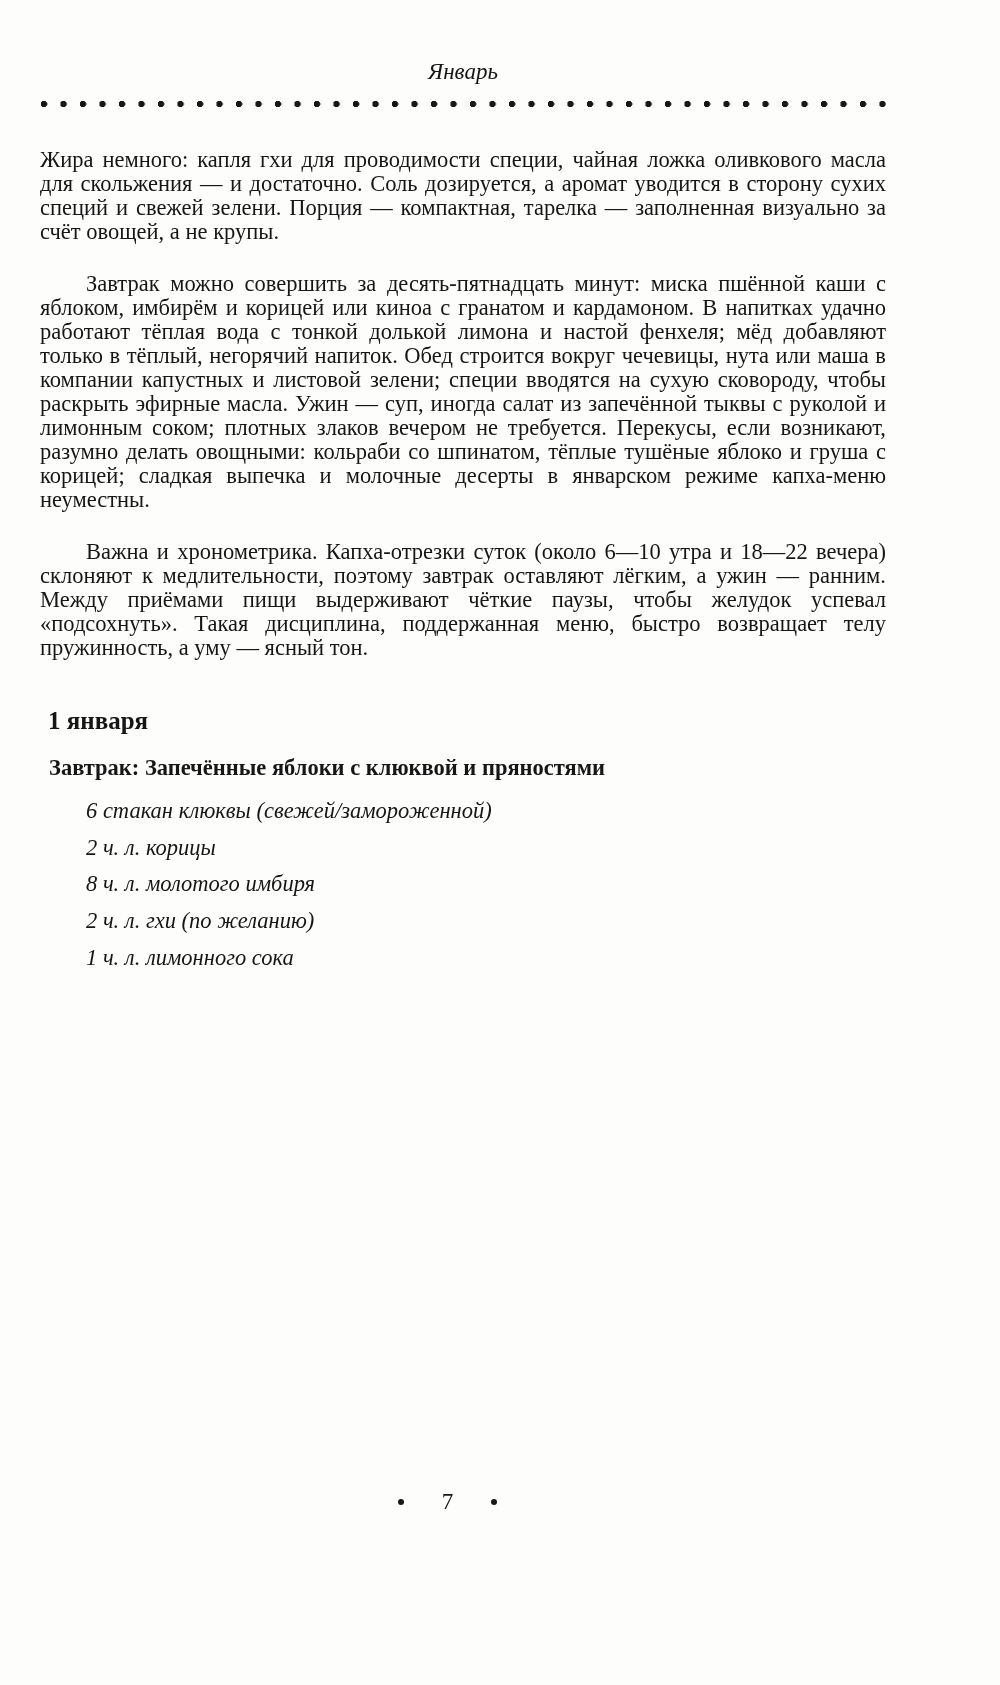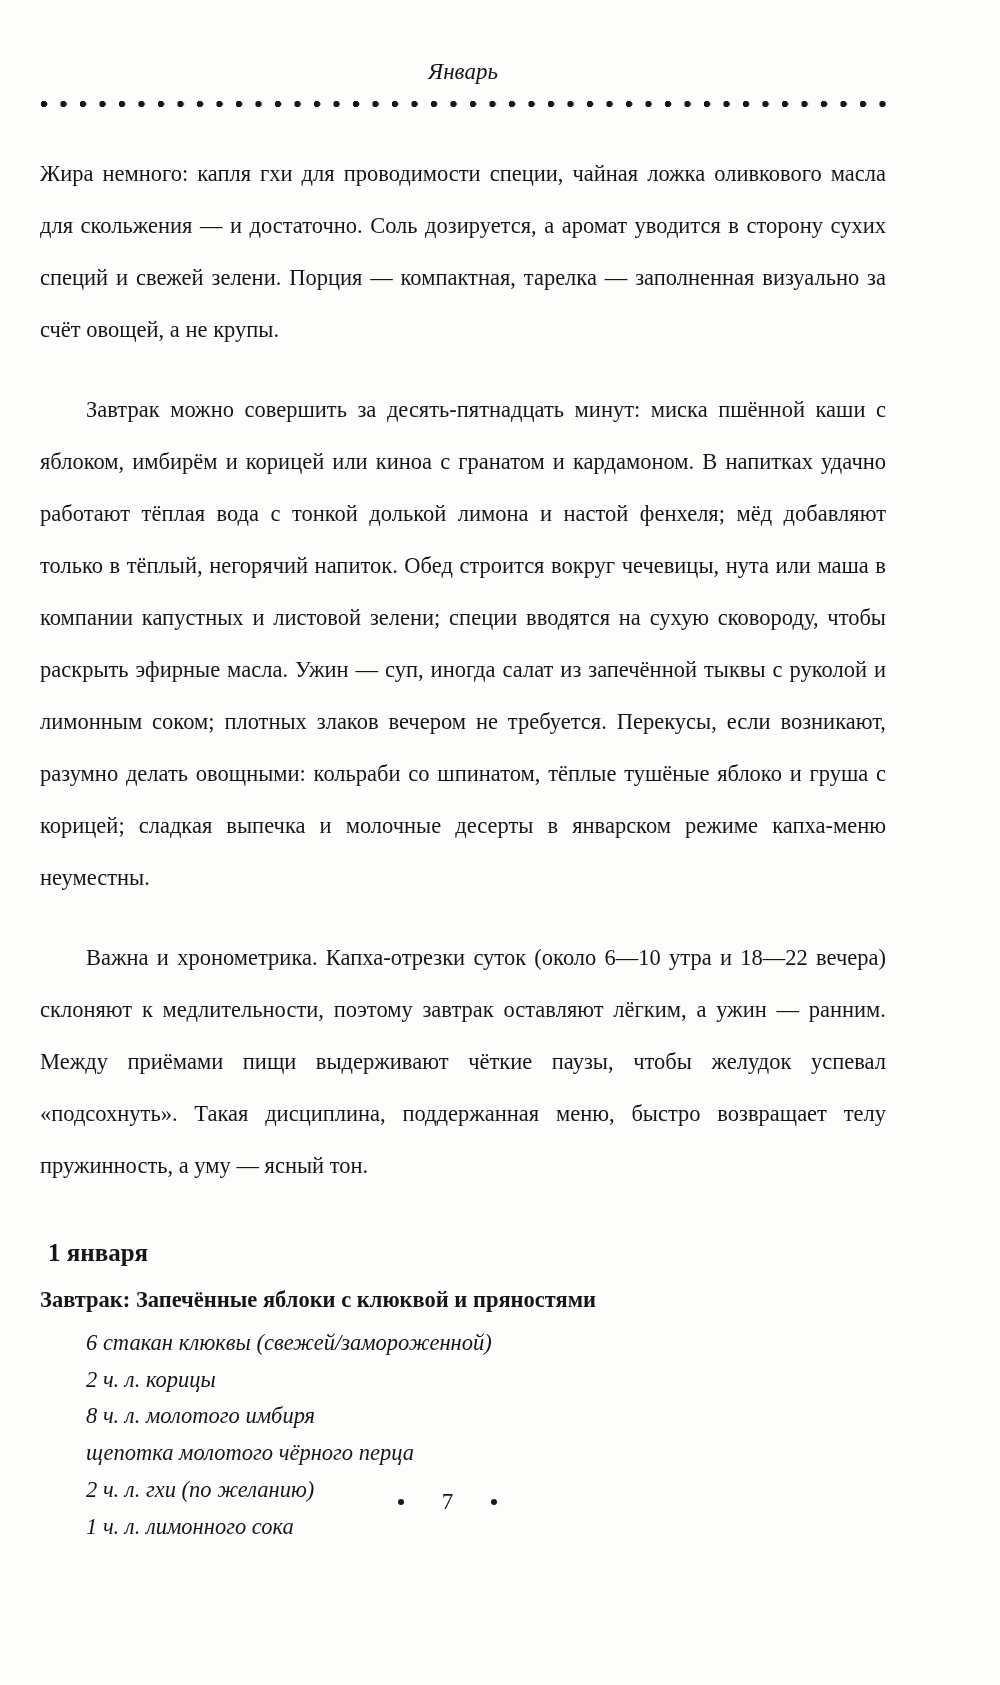--- a/index.html
+++ b/index.html
@@ -33,37 +33,37 @@
     background-image: radial-gradient(circle 3.4px at 4px 4px, #181818 97%, rgba(0,0,0,0) 100%);
     background-size: 19.5px 8px;
     background-repeat: repeat-x;
   }
   .body-text {
     margin-top: 40px;
   }
   .body-text p {
     margin: 0;
     font-size: 22.5px;
-    line-height: 52px;
+    line-height: 24px;
     text-align: justify;
     hyphens: auto;
     -webkit-hyphens: auto;
   }
   .body-text p.indent {
     text-indent: 46px;
     margin-top: 28px;
   }
   .section-heading {
     margin: 46px 8px 0;
     font-size: 25px;
     font-weight: bold;
     line-height: 1.2;
   }
   .recipe-heading {
-    margin: 17px 0 0;
+    margin: 17px 9px 0;
     font-size: 22.5px;
     font-weight: bold;
     line-height: 1.3;
   }
   .ingredients {
     list-style: none;
     margin: 11px 0 0;
     padding: 0 0 0 46px;
     font-style: italic;
     font-size: 22.5px;
@@ -104,21 +104,20 @@
   </div>
 
   <h2 class="section-heading">1 января</h2>
 
   <h3 class="recipe-heading">Завтрак: Запечённые яблоки с клюквой и пряностями</h3>
 
   <ul class="ingredients">
     <li>6 стакан клюквы (свежей/замороженной)</li>
     <li>2 ч. л. корицы</li>
     <li>8 ч. л. молотого имбиря</li>
-    <li>щепотка молотого чёрного перца</li>
     <li>2 ч. л. гхи (по желанию)</li>
     <li>1 ч. л. лимонного сока</li>
   </ul>
 
   <div class="footer">
     <span class="dot"></span>
     <span>7</span>
     <span class="dot"></span>
   </div>
 

